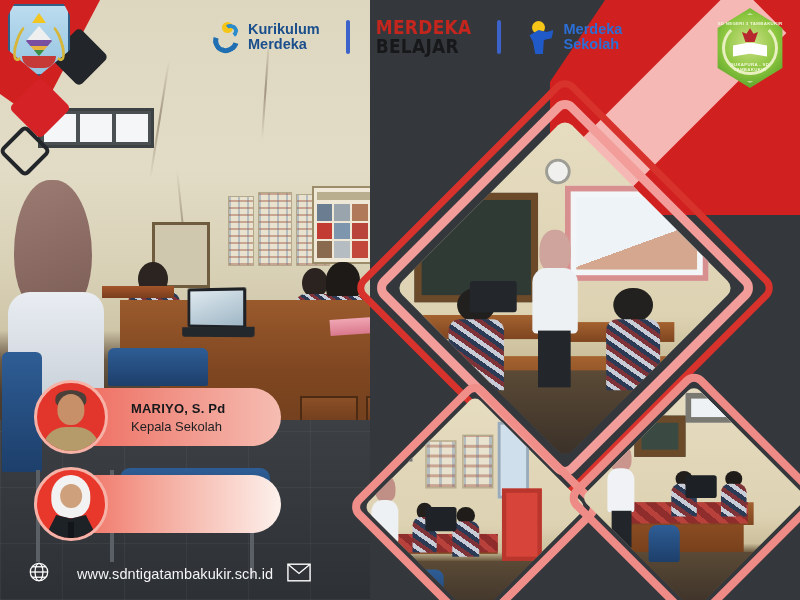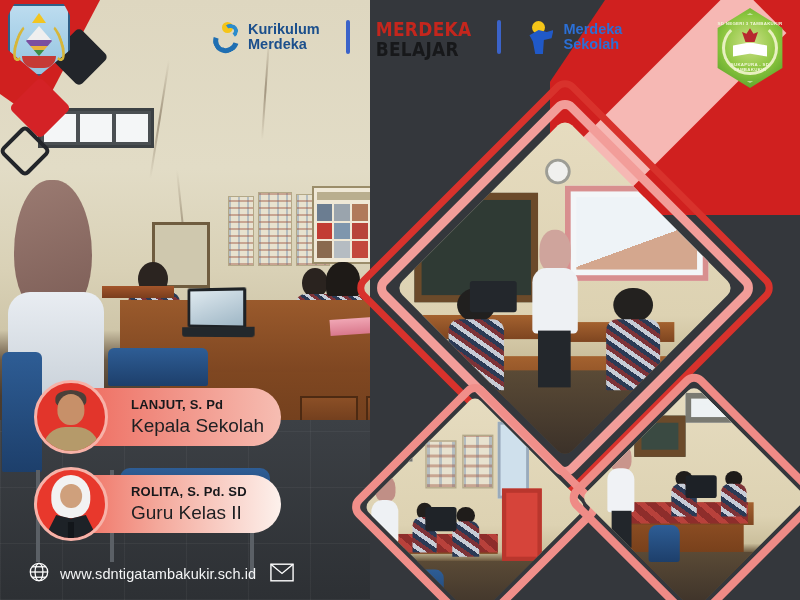--- a/index.html
+++ b/index.html
@@ -168,22 +168,22 @@
   }
   .deco-diamond {
     position: absolute; transform: rotate(45deg);
   }
   .deco-diamond.solid { background: #d42226; border-radius: 5px; }
   .deco-diamond.outline { border: 4px solid #22252a; border-radius: 6px; }
   .deco-diamond.dark { background: #22252a; border-radius: 5px; }
 
   
   .logo-bar {
-    position: absolute; left: 212px; top: 20px; height: 48px;
-    display: flex; align-items: flex-start; gap: 26px; z-index: 40;
+    position: absolute; left: 212px; top: 6px; height: 48px;
+    display: flex; align-items: flex-end; gap: 26px; z-index: 40;
   }
   .logo-sep { width: 4px; height: 34px; background: #3b63c9; border-radius: 2px; }
   .km-logo { display: flex; align-items: center; gap: 6px; }
   .km-mark { position: relative; width: 30px; height: 34px; }
   .km-dot {
     position: absolute; left: 10px; top: 2px; width: 11px; height: 11px;
     background: #f5c518; border-radius: 50%;
   }
   .km-swoosh {
     position: absolute; left: 1px; top: 8px; width: 26px; height: 25px;
@@ -370,28 +370,28 @@
   .avatar.red-bg { background: #e8382c; }
   .av-head { position: absolute; left: 50%; top: 16%; transform: translateX(-50%); width: 40%; height: 46%; border-radius: 50% 50% 46% 46%; background: #c79069; }
   .av-hair { position: absolute; left: 50%; top: 11%; transform: translateX(-50%); width: 46%; height: 26%; border-radius: 50% 50% 40% 40%; background: #4a4039; }
   .av-shirt { position: absolute; left: 50%; bottom: 0; transform: translateX(-50%); width: 82%; height: 36%; border-radius: 22px 22px 0 0; background: #b59a6a; }
   .av-hijab { position: absolute; left: 50%; top: 8%; transform: translateX(-50%); width: 58%; height: 62%; border-radius: 50% 50% 44% 44%; background: #f2f2f2; }
   .av-face2 { position: absolute; left: 50%; top: 20%; transform: translateX(-50%); width: 32%; height: 36%; border-radius: 50%; background: #cfa07c; }
   .av-jacket { position: absolute; left: 50%; bottom: 0; transform: translateX(-50%); width: 78%; height: 34%; background: #1d2227; clip-path: polygon(0 100%, 22% 0, 50% 16%, 78% 0, 100% 100%); }
   .av-tie { position: absolute; left: 50%; bottom: 0; transform: translateX(-50%); width: 9%; height: 24%; background: #12161a; }
   .name-text { margin-left: 85px; }
   .name-title { font-weight: 700; font-size: 13px; color: #17181b; letter-spacing: .2px; }
-  .name-role { font-size: 19px; color: #1d1f22; margin-top: 3px; }
+  .name-role { font-size: 13px; color: #1d1f22; margin-top: 3px; }
 
   
   .footer {
     position: absolute; left: 0; bottom: 0; width: 800px; height: 52px;
     z-index: 70; display: flex; align-items: center; gap: 14px; padding-left: 28px;
   }
-  .f-item { display: flex; align-items: center; gap: 10px; }
+  .f-item { display: flex; align-items: center; gap: 27px; }
   .f-text { color: #f4f5f6; font-size: 14.5px; letter-spacing: .1px; }
   .globe-icon, .mail-icon { flex: none; }
 
   .date-badge {
     position: absolute; right: 0; bottom: 14px; z-index: 80;
     height: 38px; padding: 0 24px 0 34px;
     border-radius: 19px 0 0 19px;
     background: linear-gradient(90deg,#2b1516 0%, #6d191b 45%, #c42128 100%);
     display: flex; align-items: center;
   }
@@ -646,35 +646,31 @@
     </div>
   </div>
 
   <div class="name-card card1">
     <div class="avatar">
       <div class="av-shirt"></div>
       <div class="av-hair"></div>
       <div class="av-head"></div>
     </div>
     <div class="name-text">
-      <div class="name-title">LANJUT, S. Pd</div>
+      <div class="name-title">MARIYO, S. Pd</div>
       <div class="name-role">Kepala Sekolah</div>
     </div>
   </div>
 
   <div class="name-card card2">
     <div class="avatar red-bg">
       <div class="av-hijab"></div>
       <div class="av-face2"></div>
       <div class="av-jacket"></div>
       <div class="av-tie"></div>
-    </div>
-    <div class="name-text">
-      <div class="name-title">ROLITA, S. Pd. SD</div>
-      <div class="name-role">Guru Kelas II</div>
     </div>
   </div>
 
   <div class="footer">
     <div class="f-item">
       <span class="globe-icon">
         <svg width="22" height="22" viewBox="0 0 24 24" fill="none" stroke="#ffffff" stroke-width="1.4">
           <circle cx="12" cy="12" r="9.5"></circle>
           <ellipse cx="12" cy="12" rx="4.3" ry="9.5"></ellipse>
           <line x1="2.5" y1="12" x2="21.5" y2="12"></line>

